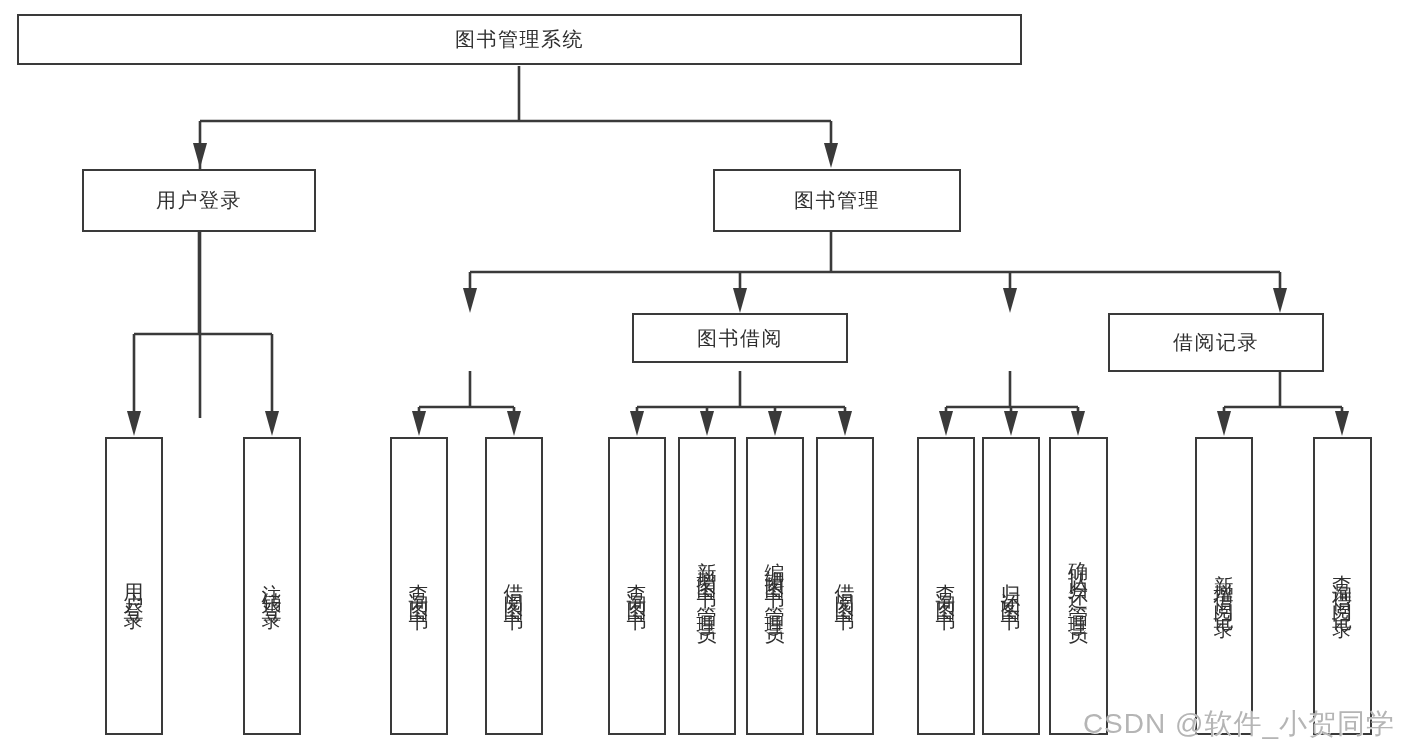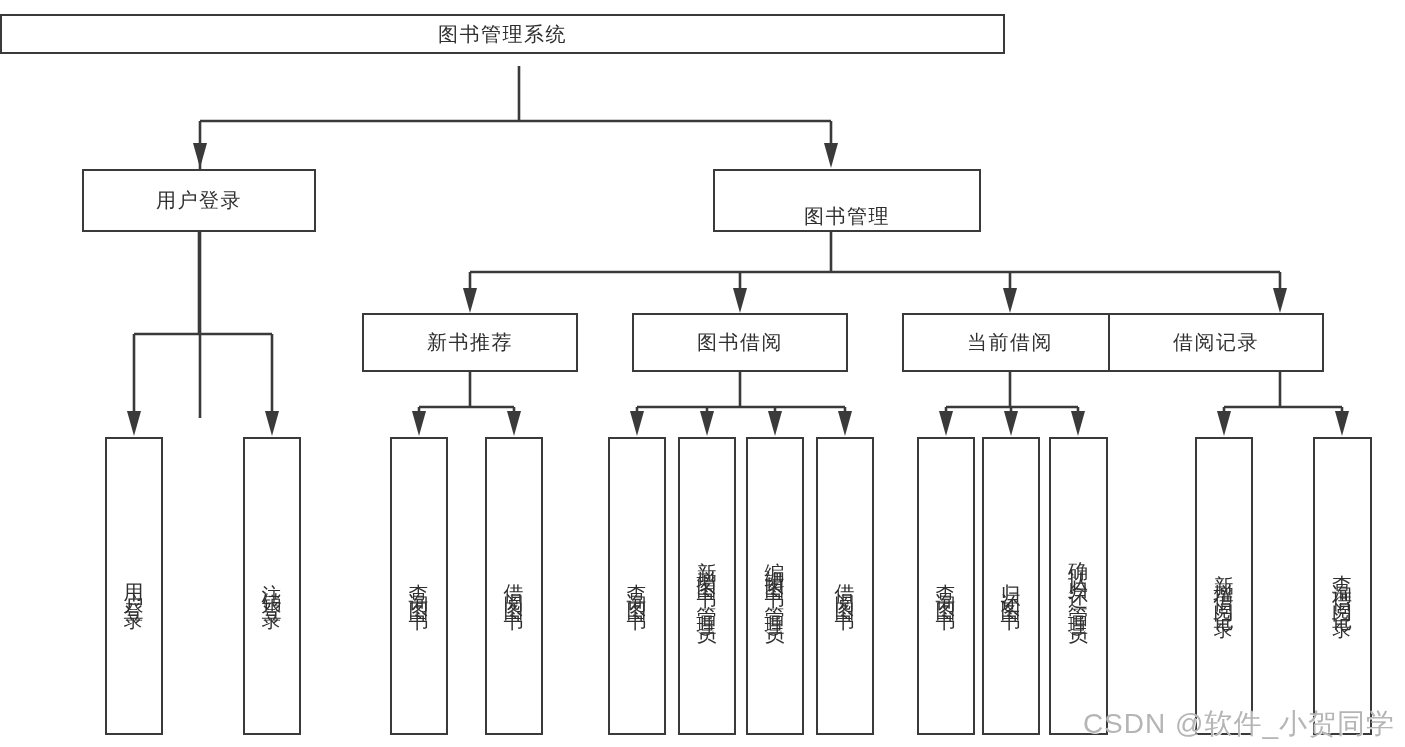--- a/index.html
+++ b/index.html
@@ -93,39 +93,33 @@
       <use href="#ah" transform="translate(775,436)"></use>
       <use href="#ah" transform="translate(845,436)"></use>
       <use href="#ah" transform="translate(946,436)"></use>
       <use href="#ah" transform="translate(1011,436)"></use>
       <use href="#ah" transform="translate(1078,436)"></use>
       <use href="#ah" transform="translate(1224,436)"></use>
       <use href="#ah" transform="translate(1342,436)"></use>
     </g>
   </svg>
 
-  <div class="box" style="left:0;top:14px;width:1005px;height:40px;">
+  <div class="box" style="left:17px;top:14px;width:1005px;height:51px;">
     <span class="hlabel">图书管理系统</span>
   </div>
 
   <div class="box" style="left:82px;top:169px;width:234px;height:63px;">
     <span class="hlabel">用户登录</span>
   </div>
-  <div class="box" style="left:713px;top:169px;width:268px;height:63px;align-items:flex-end;">
+  <div class="box" style="left:713px;top:169px;width:248px;height:63px;">
     <span class="hlabel">图书管理</span>
   </div>
 
-  <div class="box" style="left:362px;top:313px;width:216px;height:59px;">
-    <span class="hlabel">新书推荐</span>
-  </div>
-  <div class="box" style="left:632px;top:313px;width:216px;height:59px;">
+  <div class="box" style="left:632px;top:313px;width:216px;height:50px;">
     <span class="hlabel">图书借阅</span>
-  </div>
-  <div class="box" style="left:902px;top:313px;width:216px;height:59px;">
-    <span class="hlabel">当前借阅</span>
   </div>
   <div class="box" style="left:1108px;top:313px;width:216px;height:59px;">
     <span class="hlabel">借阅记录</span>
   </div>
 
   <div class="box" style="left:105px;top:437px;width:58px;height:298px;">
     <span class="vtext">用户登录</span>
   </div>
   <div class="box" style="left:243px;top:437px;width:58px;height:298px;">
     <span class="vtext">注销登录</span>

